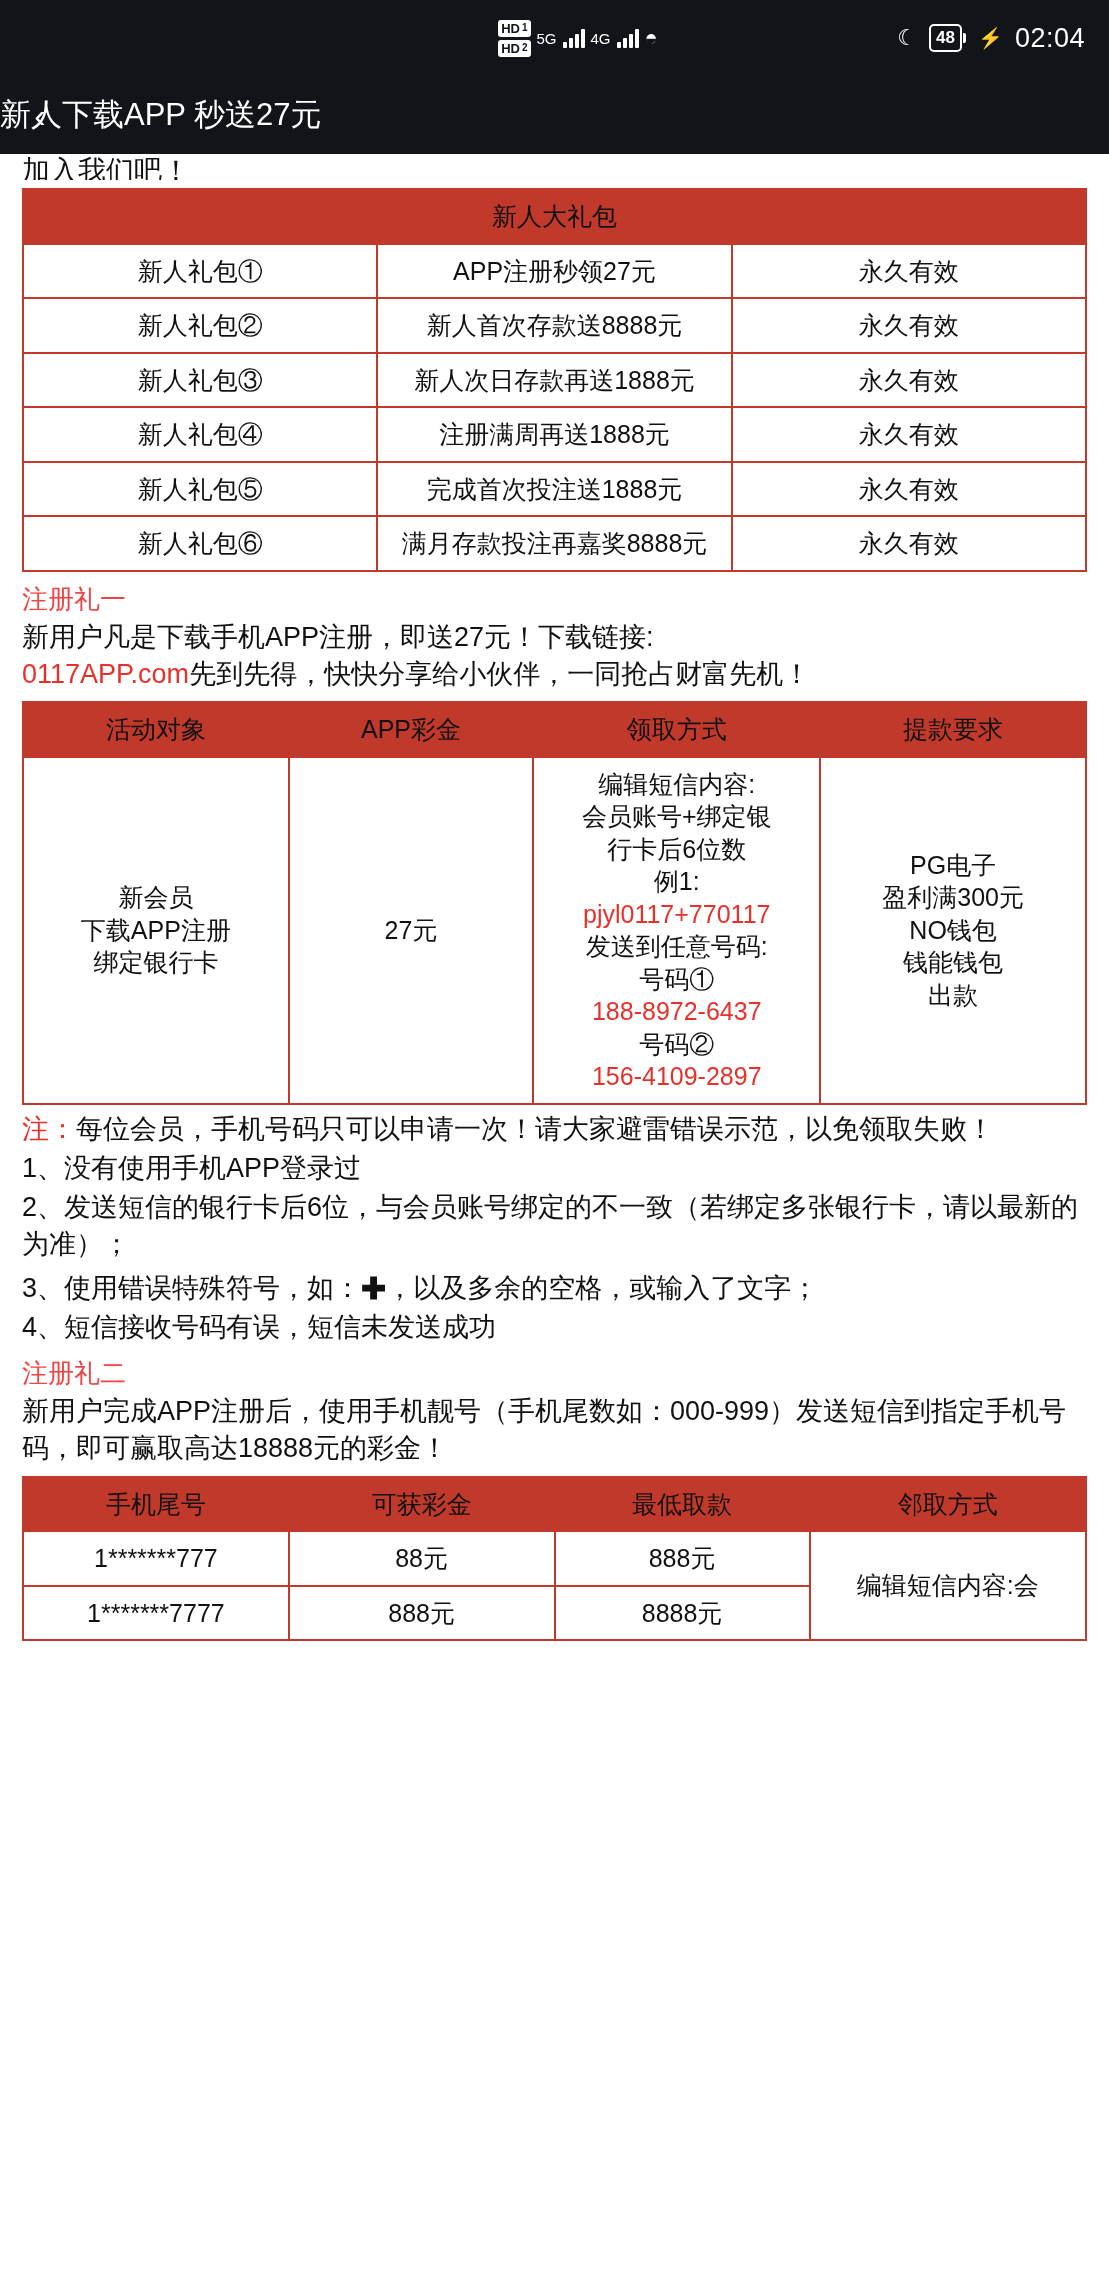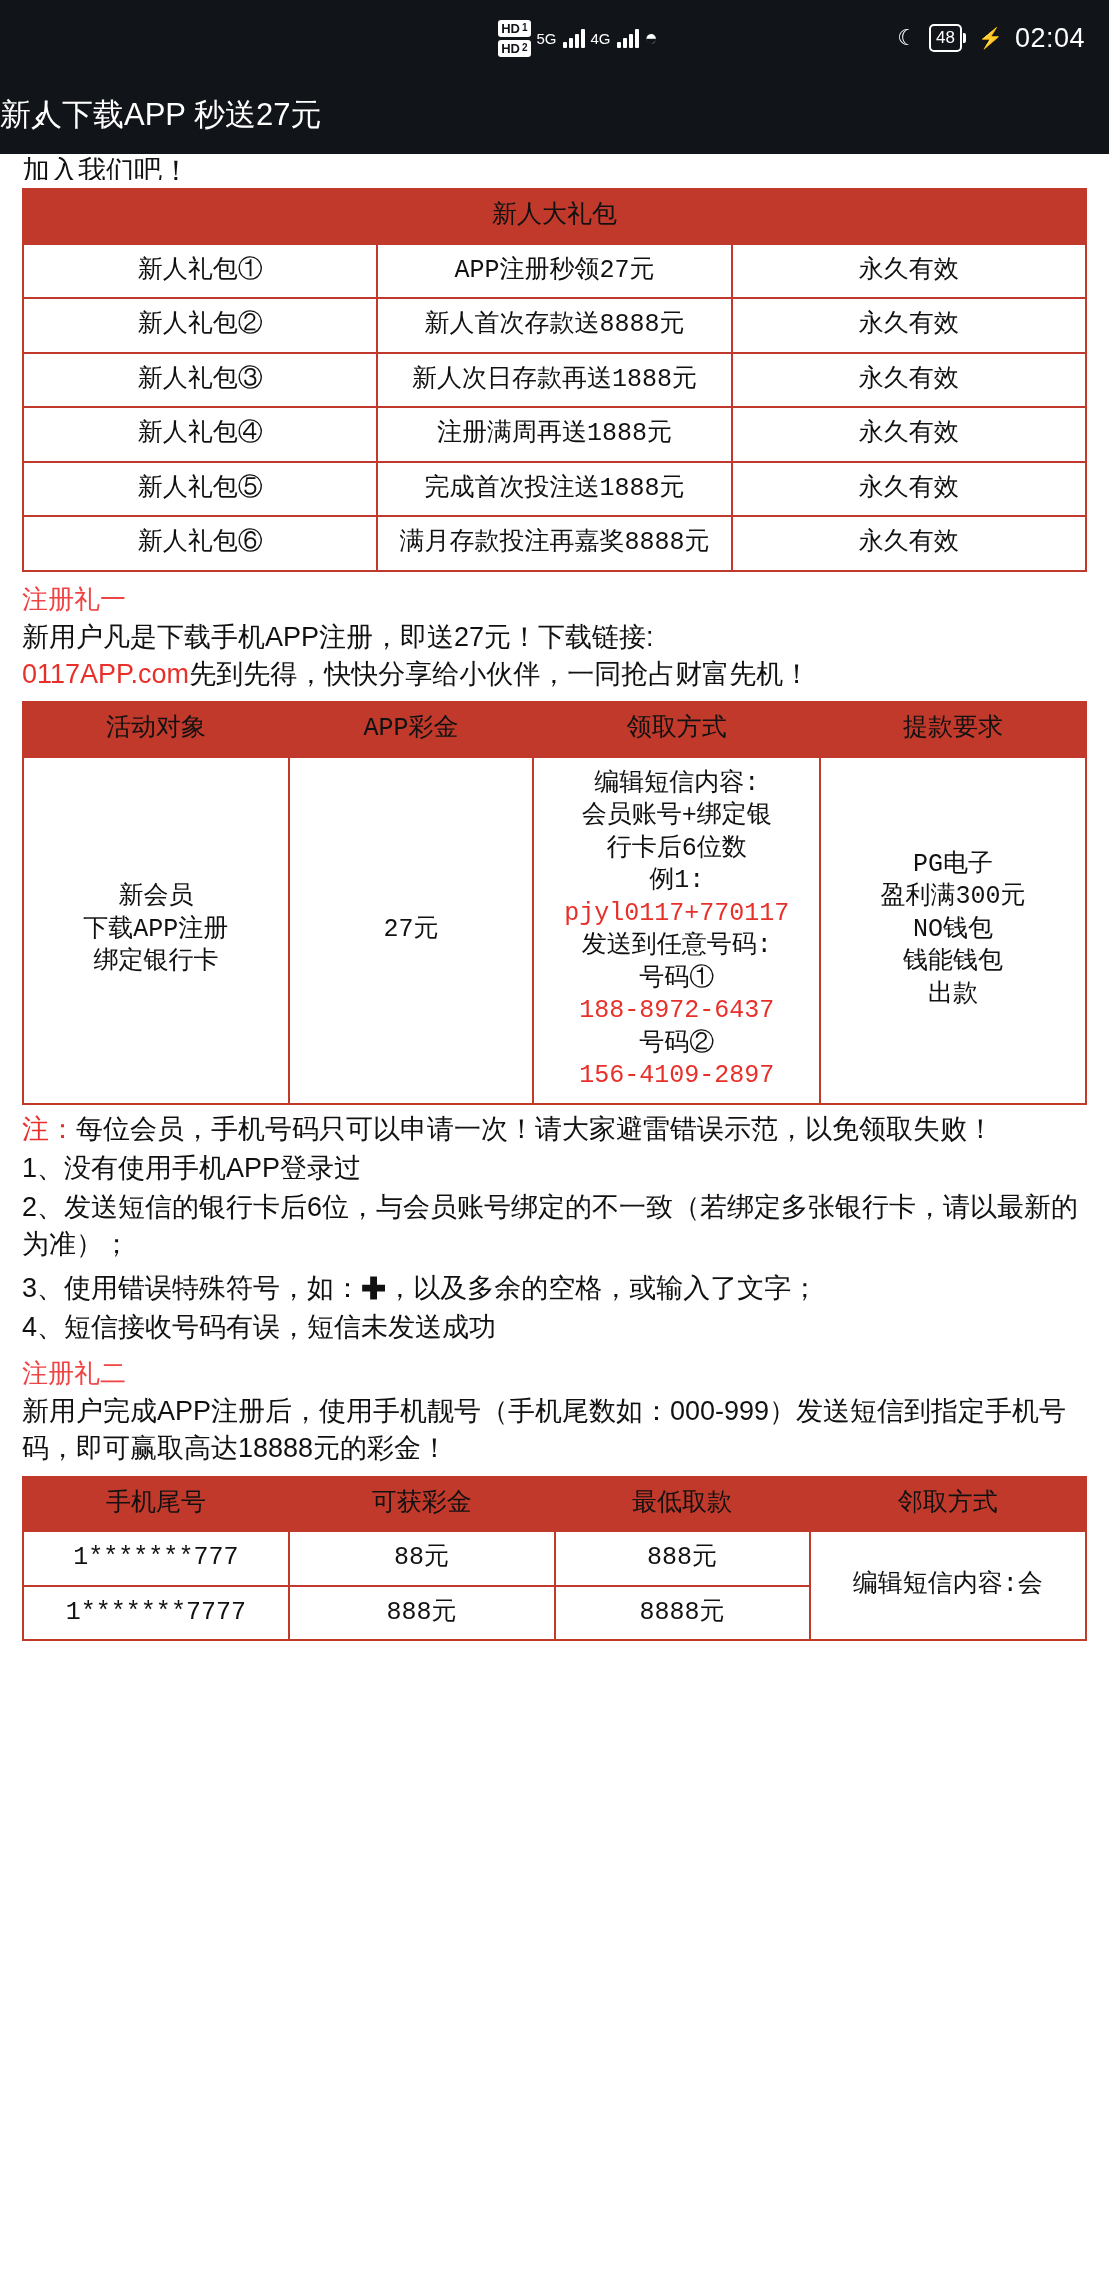--- a/index.html
+++ b/index.html
@@ -74,21 +74,21 @@
   .batt {
     display: inline-flex;
     align-items: center;
   }
   .batt-body {
     border: 2px solid #fff;
     border-radius: 5px;
     padding: 3px 5px;
     font-size: 17px;
     line-height: 1.1;
-    font-weight: normal;
+    font-weight: bold;
   }
   .batt-cap { width:3px; height:10px; background:#fff; border-radius:0 2px 2px 0; margin-left:1px; }
   .bolt { font-size: 20px; }
   .clock { font-size: 27px; letter-spacing: 0.5px; }
 
   
   .titlebar {
     height: 78px;
     background: #111418;
     color: #fff;
@@ -135,21 +135,20 @@
   }
   table.tbl td, table.tbl th {
     border: 2px solid #c0392b;
     text-align: center;
     vertical-align: middle;
     font-size: 25px;
     padding: 10px 6px;
     line-height: 1.3;
     color: #111;
     font-weight: normal;
-    font-family: Liberation Mono, monospace;
   }
   .banner-row th {
     background: #c0392b;
     color: #fff;
     font-size: 27px;
     padding: 14px 6px;
   }
   .hdr-row th {
     background: #c0392b;
     color: #fff;

